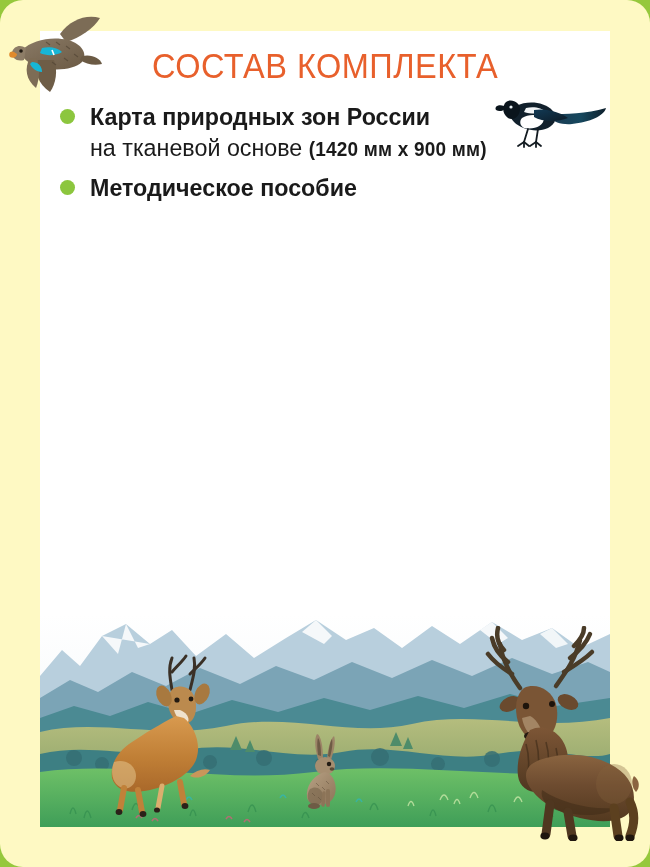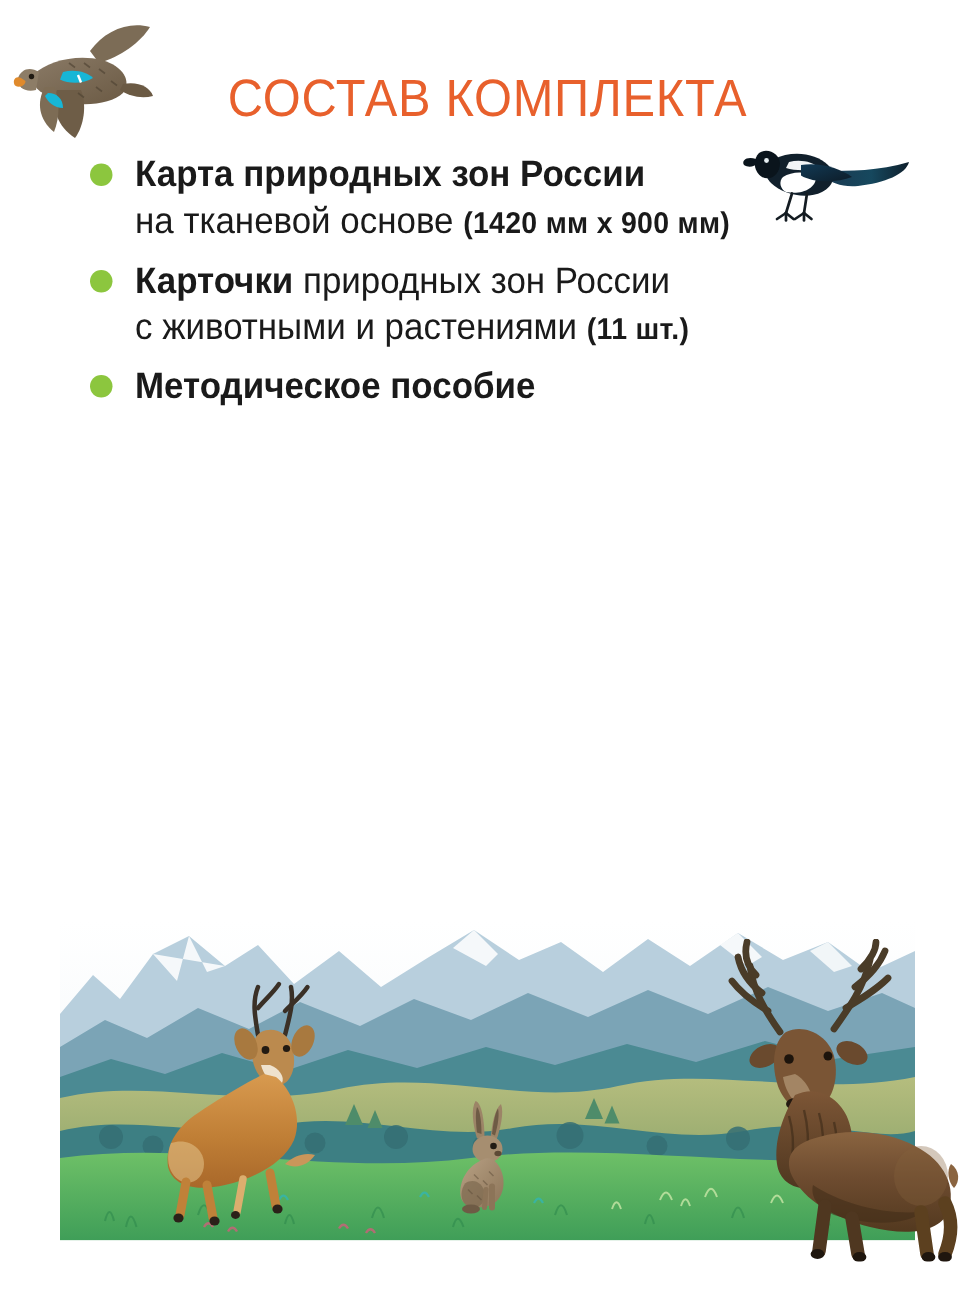--- a/index.html
+++ b/index.html
@@ -2,21 +2,21 @@
 <html lang="ru"><head>
 <meta charset="utf-8">
 <style>
   html,body{margin:0;padding:0;}
   body{
     width:650px;height:867px;
     background:#96c83c;
     font-family:"Liberation Sans","DejaVu Sans",sans-serif;
     overflow:hidden;position:relative;
   }
-  #poster{position:absolute;inset:0;background:#ffffff;overflow:hidden;}
+  #poster{position:absolute;inset:0;background:#fef9c3;overflow:hidden;border-radius:23px;}
 
   
   #card{
     position:absolute;left:40px;top:31px;width:570px;height:796px;
     background:#ffffff;
   }
 
   
   #title{
     position:absolute;left:40px;top:46px;width:570px;
@@ -76,25 +76,20 @@
 
   <div id="card"></div>
 
   <div id="title">СОСТАВ КОМПЛЕКТА</div>
 
   <div id="list">
       <div class="item">
         <span class="dot"></span>
         <div class="line"><span class="b">Карта природных зон России</span></div>
         <div class="line"><span class="r">на тканевой основе </span><span class="sm">(1420 мм x 900 мм)</span></div>
-      </div>
-      <div class="item">
-        <span class="dot"></span>
-        <div class="line"><span class="b">Карточки </span><span class="r">природных зон России</span></div>
-        <div class="line"><span class="r">с животными и растениями </span><span class="sm">(11 шт.)</span></div>
       </div>
       <div class="item">
         <span class="dot"></span>
         <div class="line"><span class="b">Методическое пособие</span></div>
       </div>
     </div>
 
   <div id="scene">
     <svg viewBox="0 0 570 213" preserveAspectRatio="none" aria-hidden="true">
       <defs>

